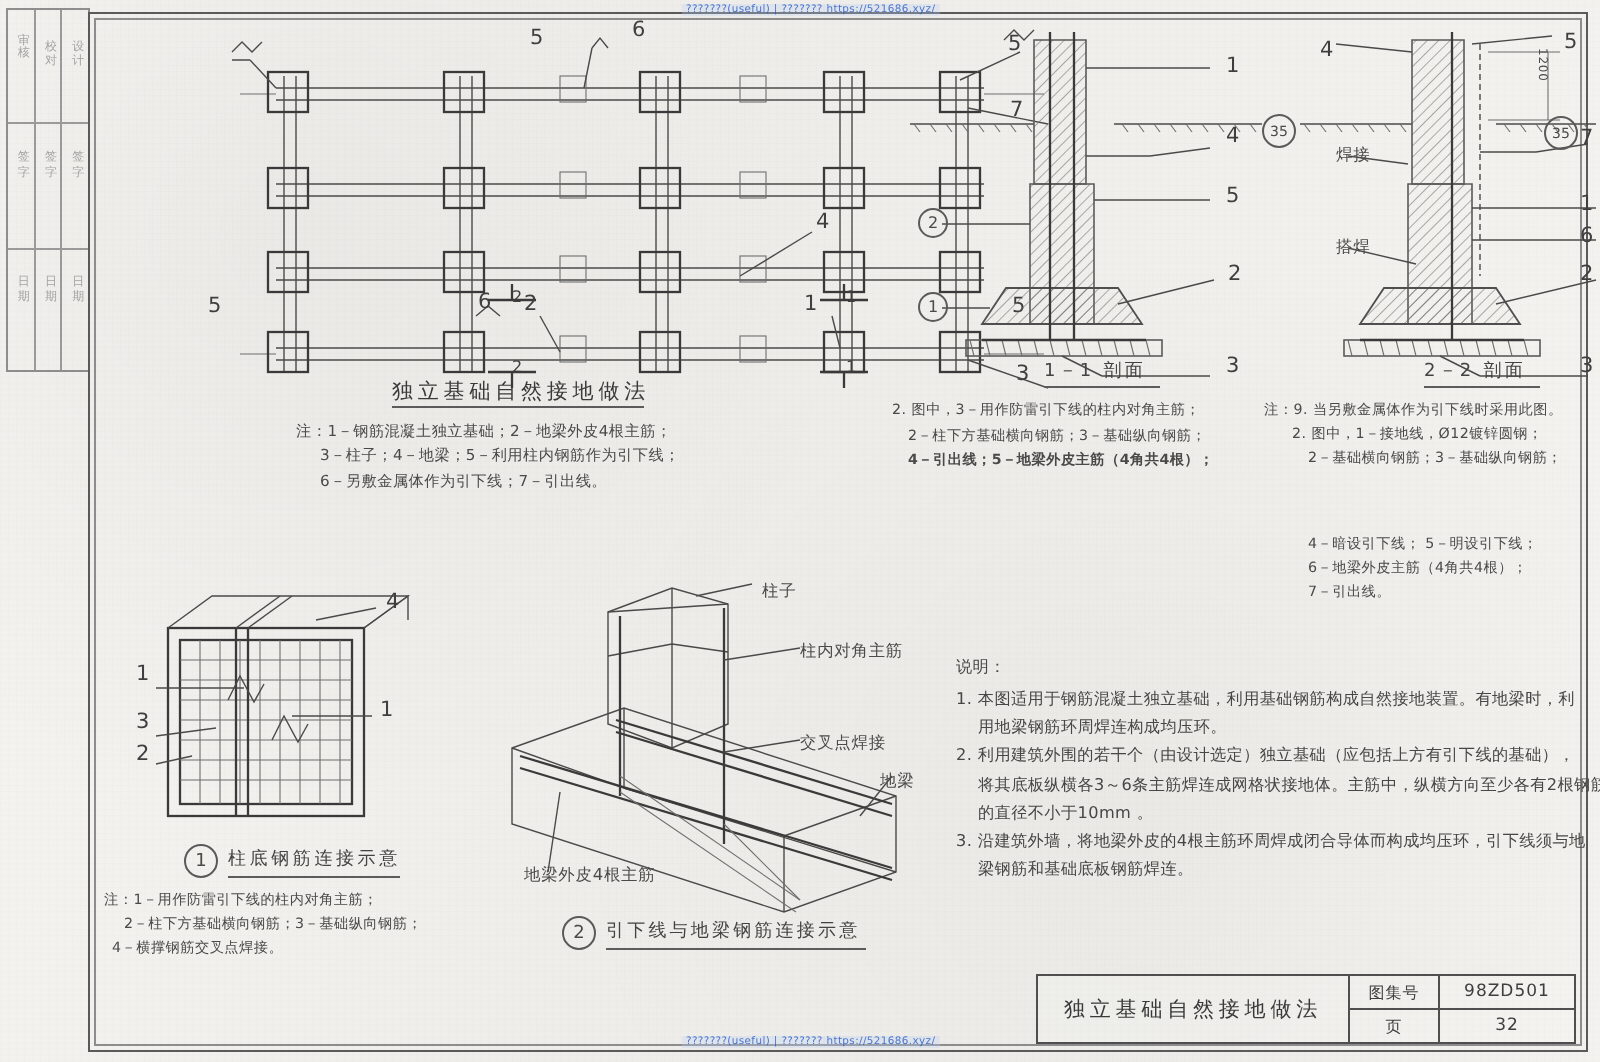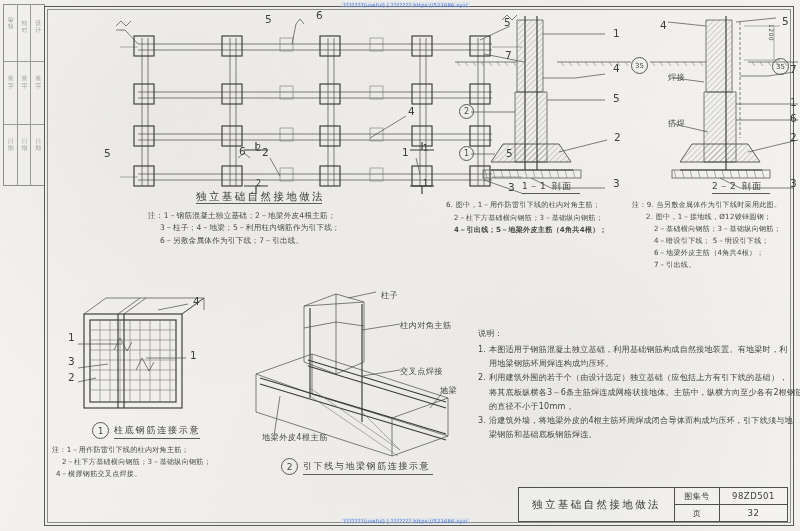--- a/index.html
+++ b/index.html
@@ -315,21 +315,21 @@
 <div class="lbl num" style="left:613px;top:91px;">5</div>
 <div class="lbl num" style="left:614px;top:130px;">2</div>
 <div class="lbl num" style="left:613px;top:176px;">3</div>
 <div class="circ" style="left:459px;top:104px;">2</div>
 <div class="circ" style="left:459px;top:146px;">1</div>
 <div class="circ circ35" style="left:631px;top:57px;">35</div>
 <div class="lbl cn9" style="left:522px;top:180px;letter-spacing:1.6px;">1－1 剖面</div>
 <div class="cap-ul" style="left:522px;top:193px;width:58px;"></div>
 
 <div class="note-blk" style="left:430px;top:199px;font-size:7.1px;line-height:1.78;">
-  <div class="ln" style="padding-left:16px;">6. 图中，1－用作防雷引下线的柱内对角主筋；</div>
+  <div class="ln" style="padding-left:16px;">2. 图中，3－用作防雷引下线的柱内对角主筋；</div>
   <div class="ln" style="padding-left:24px;">2－柱下方基础横向钢筋；3－基础纵向钢筋；</div>
   <div class="ln" style="padding-left:24px;font-weight:bold;">4－引出线；5－地梁外皮主筋（4角共4根）；</div>
 </div>
 
 <svg width="190" height="180" style="left:648px;top:12px;">
   <g class="ink">
     <line x1="2" y1="50" x2="58" y2="50"></line>
     <line x1="100" y1="50" x2="150" y2="50"></line>
   </g>
   <g class="ink-f">
@@ -384,21 +384,21 @@
 <div class="lbl cn" style="left:668px;top:118px;">搭焊</div>
 <div class="lbl cn" style="left:766px;top:24px;font-size:6px;writing-mode:vertical-rl;">1200</div>
 <div class="circ circ35" style="left:772px;top:58px;">35</div>
 <div class="lbl cn9" style="left:712px;top:180px;letter-spacing:1.6px;">2－2 剖面</div>
 <div class="cap-ul" style="left:712px;top:193px;width:58px;"></div>
 
 <div class="note-blk" style="left:632px;top:199px;font-size:7.1px;line-height:1.7;">
   <div class="ln">注：9. 当另敷金属体作为引下线时采用此图。</div>
   <div class="ln" style="padding-left:14px;">2. 图中，1－接地线，Ø12镀锌圆钢；</div>
   <div class="ln" style="padding-left:22px;">2－基础横向钢筋；3－基础纵向钢筋；</div>
-  <div class="ln" style="padding-left:22px;">4－暗设引下线； 5－明设引下线；</div>
+  <div class="ln" style="padding-left:22px;margin-top:31px;">4－暗设引下线； 5－明设引下线；</div>
   <div class="ln" style="padding-left:22px;">6－地梁外皮主筋（4角共4根）；</div>
   <div class="ln" style="padding-left:22px;">7－引出线。</div>
 </div>
 
 <svg width="170" height="160" style="left:62px;top:282px;">
 
   <g class="ink-b">
     <rect x="22" y="32" width="98" height="94"></rect>
     <rect x="28" y="38" width="86" height="82"></rect>
   </g>

